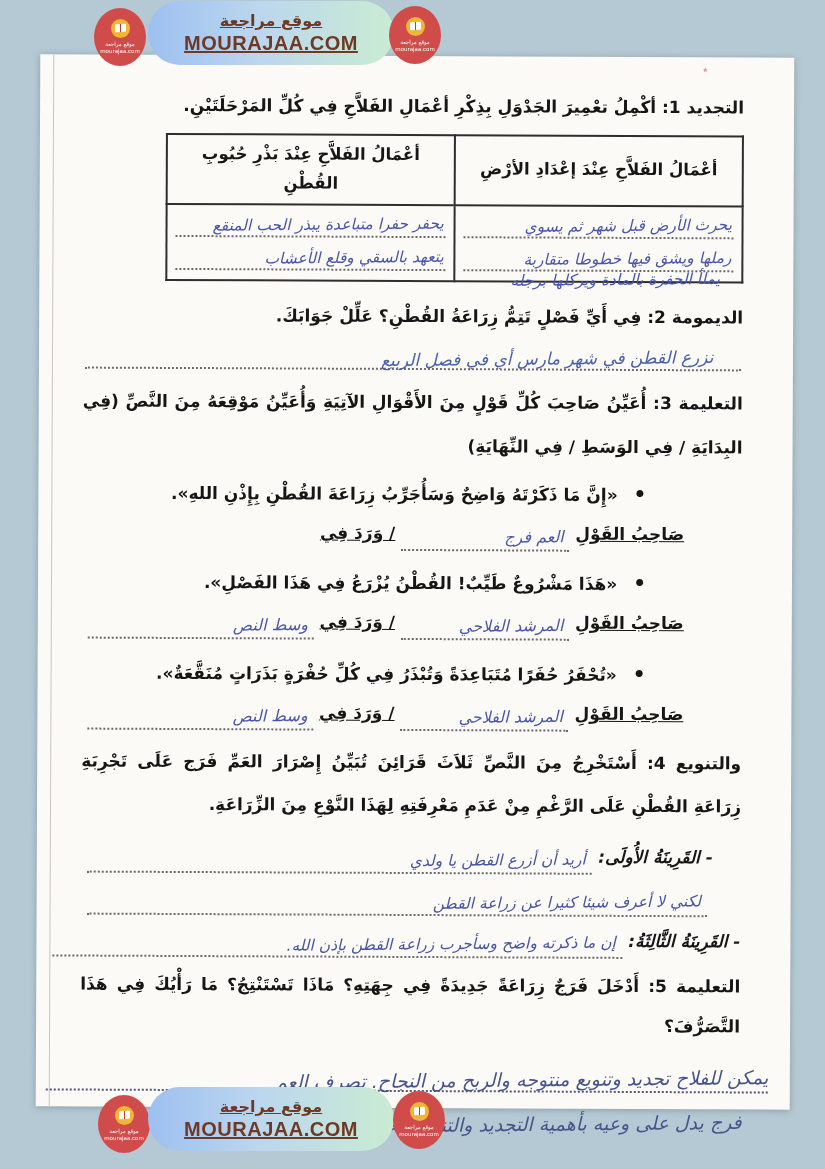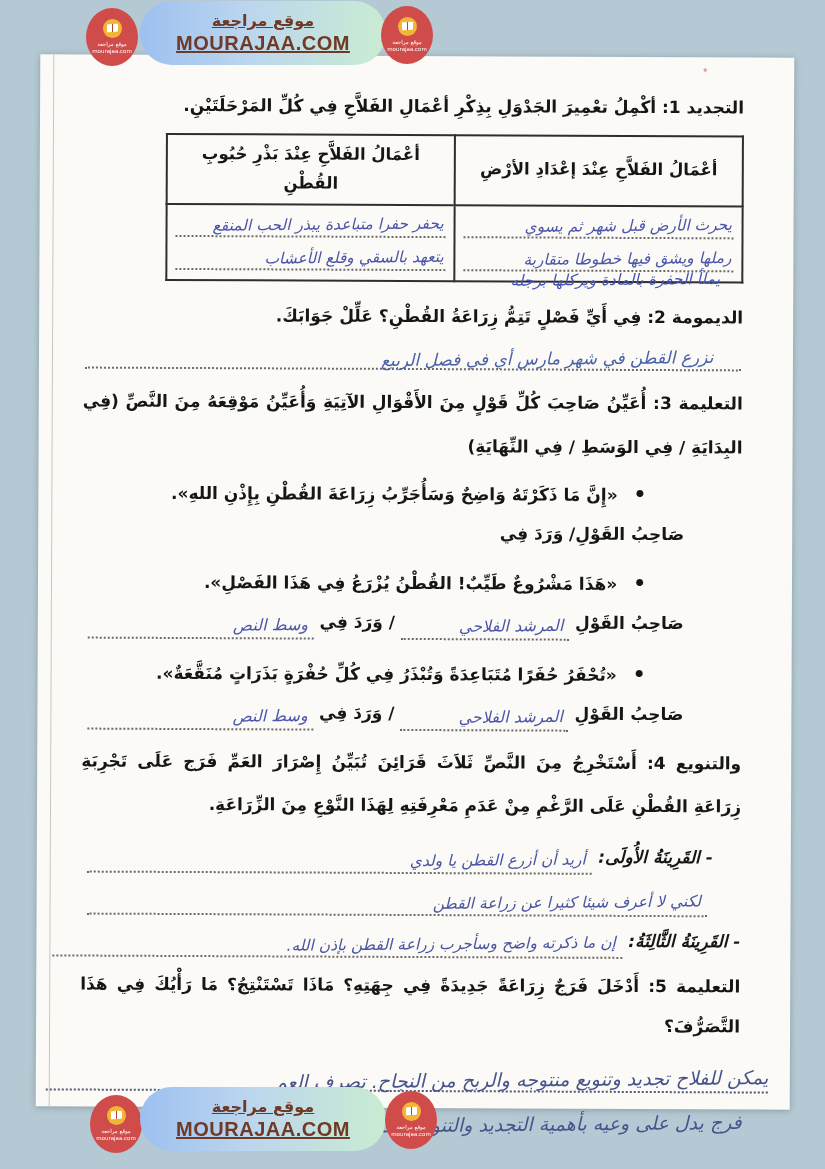--- a/index.html
+++ b/index.html
@@ -63,21 +63,21 @@
   .ansline .dots { bottom:7px; }
   .ansline .hand { position:absolute; right:30px; bottom:4px; font-size:17px; color:#4a62a8; }
 
   
   .quote-row { margin:8px 96px 0 0; text-align:right; position:relative; }
   .quote-row .bullet::before { content:"•"; font-size:20px; margin-left:10px; }
   .owner-row {
     display:flex; align-items:flex-end;
     margin:2px 58px 6px 0; height:38px;
   }
-  .owner-row .lbl { white-space:nowrap; padding-bottom:2px; }
+  .owner-row .lbl { white-space:nowrap; padding-bottom:2px;text-decoration:underline; }
   .slot { position:relative; border-bottom:2px dotted #6a6a6a; height:26px; margin:0 6px; }
   .slot.s1 { width:168px; }
   .slot.s2 { flex:1; }
   .slot .hand { position:absolute; right:6px; bottom:-2px; font-size:16px; }
 
   
   .clue-row { display:flex; align-items:flex-end; margin:6px 28px 8px 0; height:34px; }
   .clue-row .lbl { white-space:nowrap; padding-bottom:2px;font-style:italic; }
   .clue-row .slot { flex:1; height:24px; }
   .clue-row.wide { margin-right:0; }
@@ -85,21 +85,21 @@
   .clue-row .slot .hand { font-size:15.5px; color:#4a55a0; }
 
   
   .free-answer { margin:10px -30px 0 -36px; position:relative; }
   .free-line { position:relative; height:45px; }
   .free-line .dots { bottom:9px; border-bottom-color:#55557a; }
   .free-line .hand { position:absolute; right:2px; bottom:4px; font-size:19px; color:#47548c; letter-spacing:.6px; }
   .free-line.l2 .hand { right:28px; }
 
   
-  .brandbar { position:absolute; left:0; width:683px; height:80px; z-index:5; }
+  .brandbar { position:absolute; left:8px; width:683px; height:80px; z-index:5; }
   .brandbar.top { top:0; }
   .brandbar.bottom { top:1083px; }
   .pill {
     position:absolute; right:297px; width:246px; height:64px;
     border-radius:34px;
     background:linear-gradient(90deg,#9dc0f0 0%,#bcd6ee 45%,#c9ecd2 100%);
     display:flex; flex-direction:column; align-items:center; justify-content:center;
     gap:2px;
   }
   .brandbar.top .pill { top:1px; }
@@ -219,20 +219,23 @@
       <span class="qlabel">التعليمة 3:</span>
       <span>أُعَيِّنُ صَاحِبَ كُلِّ قَوْلٍ مِنَ الأَقْوَالِ الآتِيَةِ وَأُعَيِّنُ مَوْقِعَهُ مِنَ النَّصِّ (فِي البِدَايَةِ / فِي الوَسَطِ / فِي النِّهَايَةِ)</span>
     </div>
 
     <div class="quote-row">
       <span class="bullet"></span>
       <span>«إِنَّ مَا ذَكَرْتَهُ وَاضِحٌ وَسَأُجَرِّبُ زِرَاعَةَ القُطْنِ بِإِذْنِ اللهِ».</span>
     </div>
     <div class="owner-row">
       <span class="lbl">صَاحِبُ القَوْلِ</span>
+      <span class="slot s1">
+        <span class="hand">العم فرج</span>
+      </span>
       <span class="lbl">/ وَرَدَ فِي</span>
     </div>
 
     <div class="quote-row" style="margin-top:14px">
       <span class="bullet"></span>
       <span>«هَذَا مَشْرُوعٌ طَيِّبٌ! القُطْنُ يُزْرَعُ فِي هَذَا الفَصْلِ».</span>
     </div>
     <div class="owner-row">
       <span class="lbl">صَاحِبُ القَوْلِ</span>
       <span class="slot s1">

